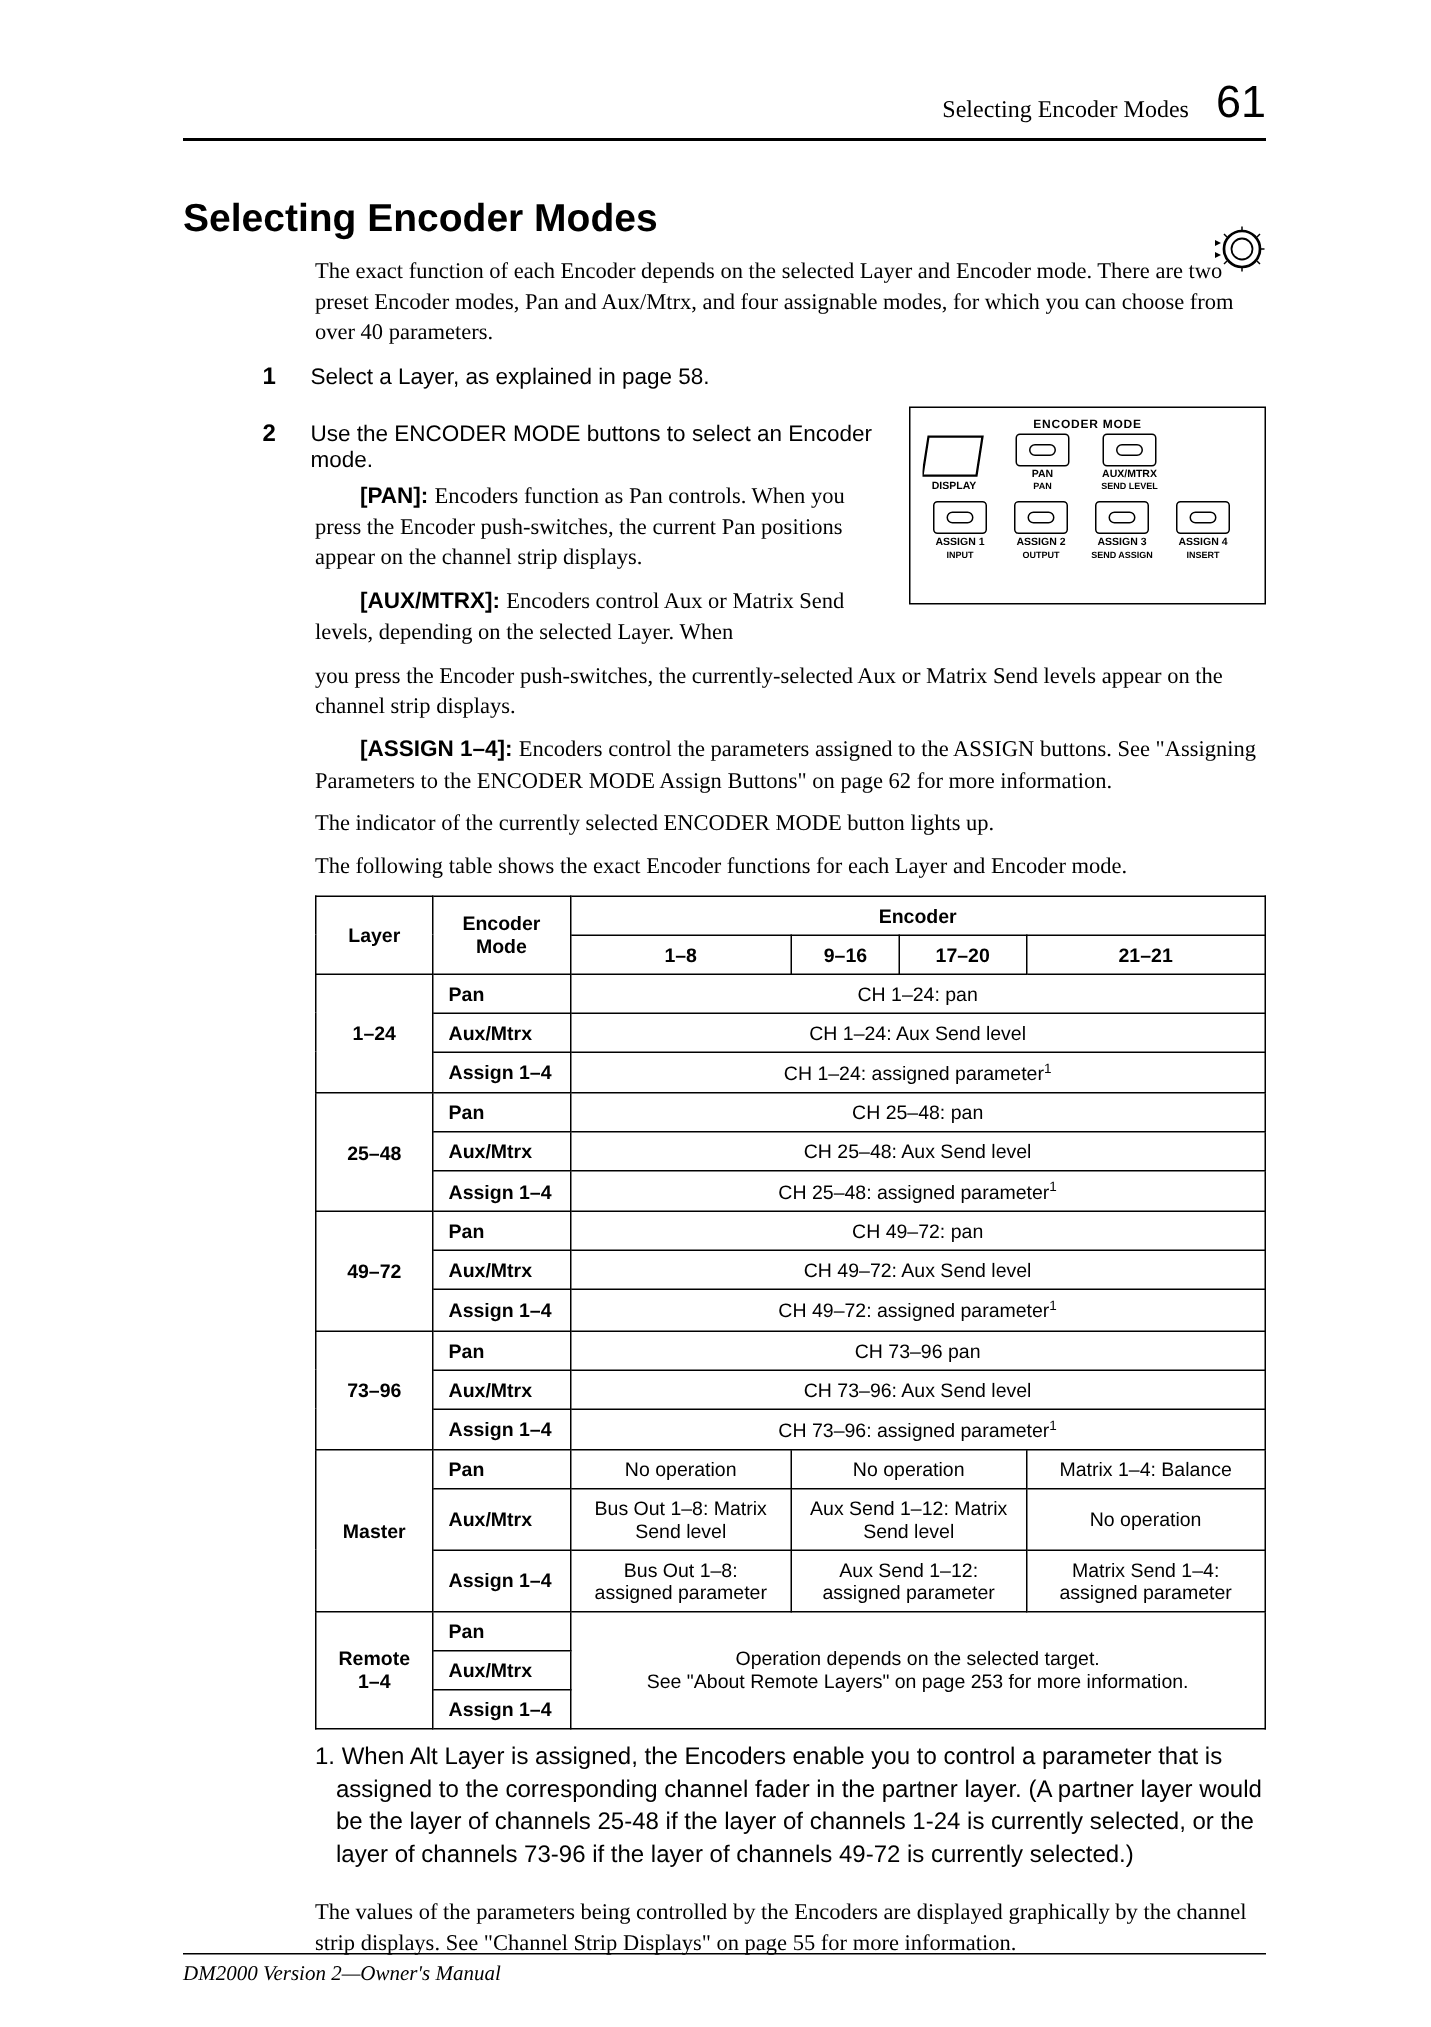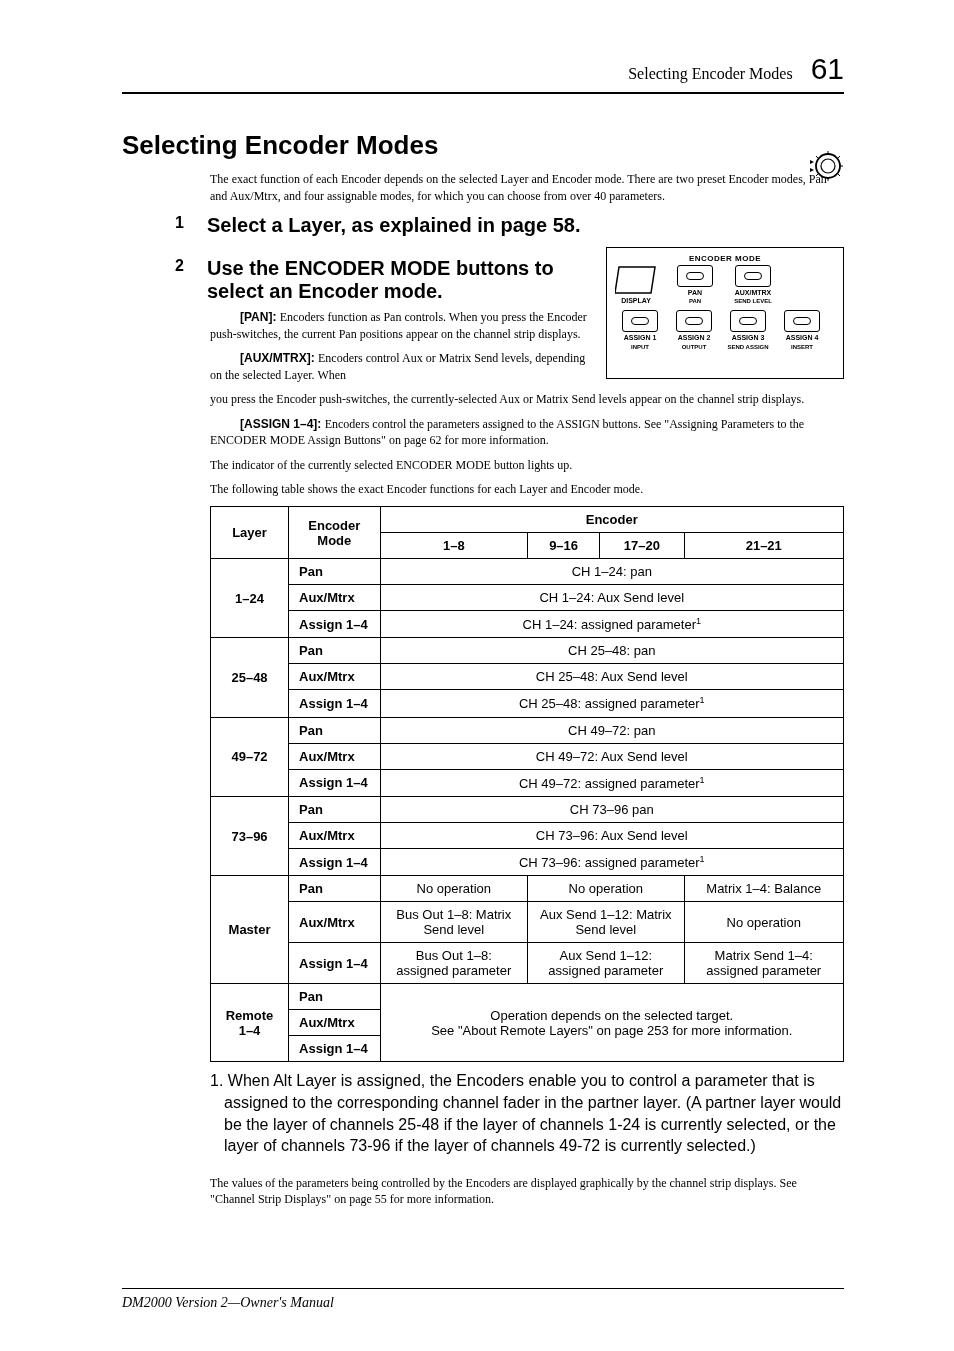--- a/index.html
+++ b/index.html
@@ -21,24 +21,24 @@
     padding-bottom: 6px;
     margin-bottom: 36px;
   }
   .hdr-page  { font-family: 'Helvetica Neue', Arial, sans-serif; font-size: 30px; font-weight: 400; }
   h1 {
     font-family: 'Helvetica Neue', Arial, sans-serif;
     font-size: 26px; font-weight: 700;
     margin-bottom: 10px;
   }
   .indent { margin-left: 88px; }
-  p { font-size: 12px; line-height: 1.38; margin-bottom: 8px; }
+  p { font-size: 15px; line-height: 1.38; margin-bottom: 8px; }
   .step-row { display: flex; gap: 18px; margin-top: 10px; margin-left: 53px;}
   .step-num { font-family: Arial, sans-serif; font-weight: 700; font-size: 16px; width: 14px;}
-  .step-txt { font-family: Arial, sans-serif; font-weight: 700; font-size: 20px; flex: 1;}
+  .step-txt { font-family: Arial, sans-serif; font-weight: 400; font-size: 15px; flex: 1;}
   .body-col { display: flex; gap: 14px; }
   .body-left { flex: 1; }
   .panel {
     width: 238px; height: 132px;
     border: 1.5px solid #000; padding: 6px 8px 4px 8px;
     font-family: Arial, sans-serif;
     display: flex; flex-direction: column; gap: 2px;
   }
   .panel-title { font-size: 8px; font-weight: 700; text-align: center; letter-spacing: .5px;}
   .panel-row { display: flex; gap: 8px; align-items: flex-start;}

